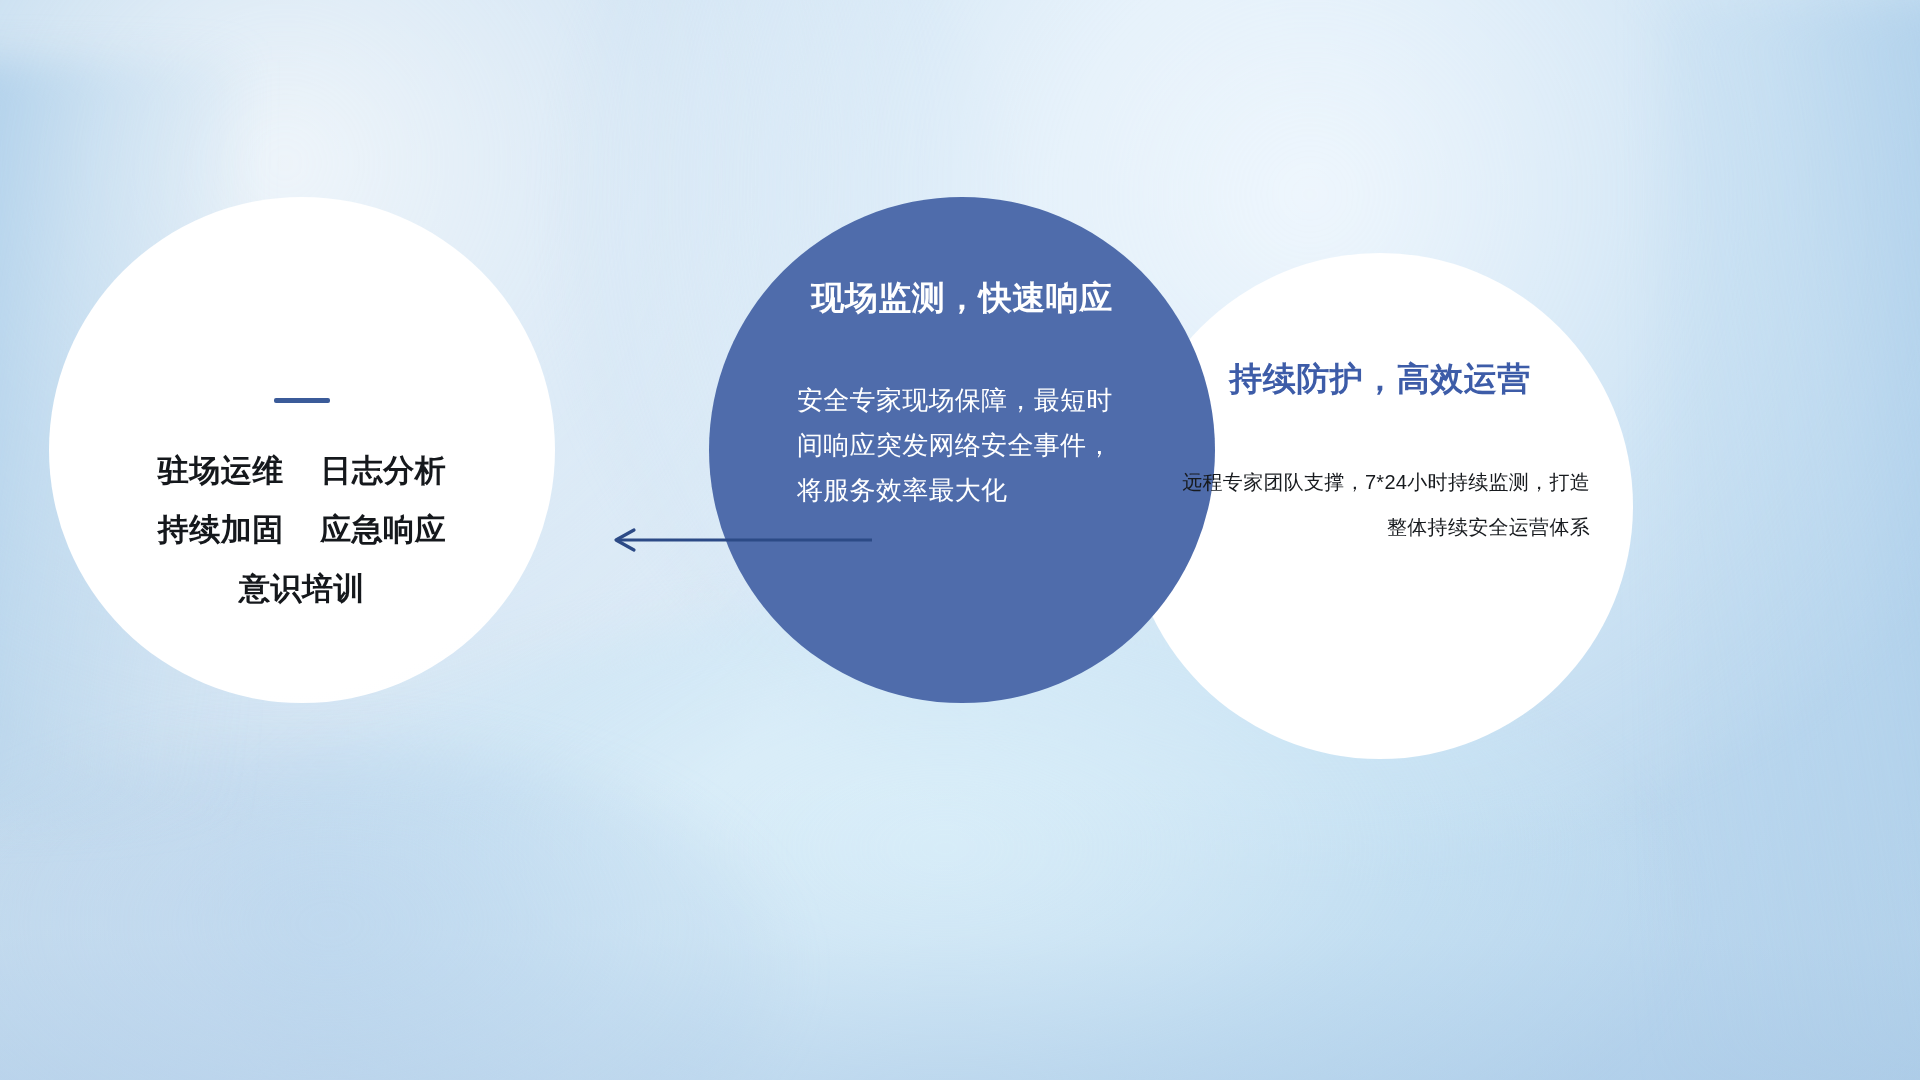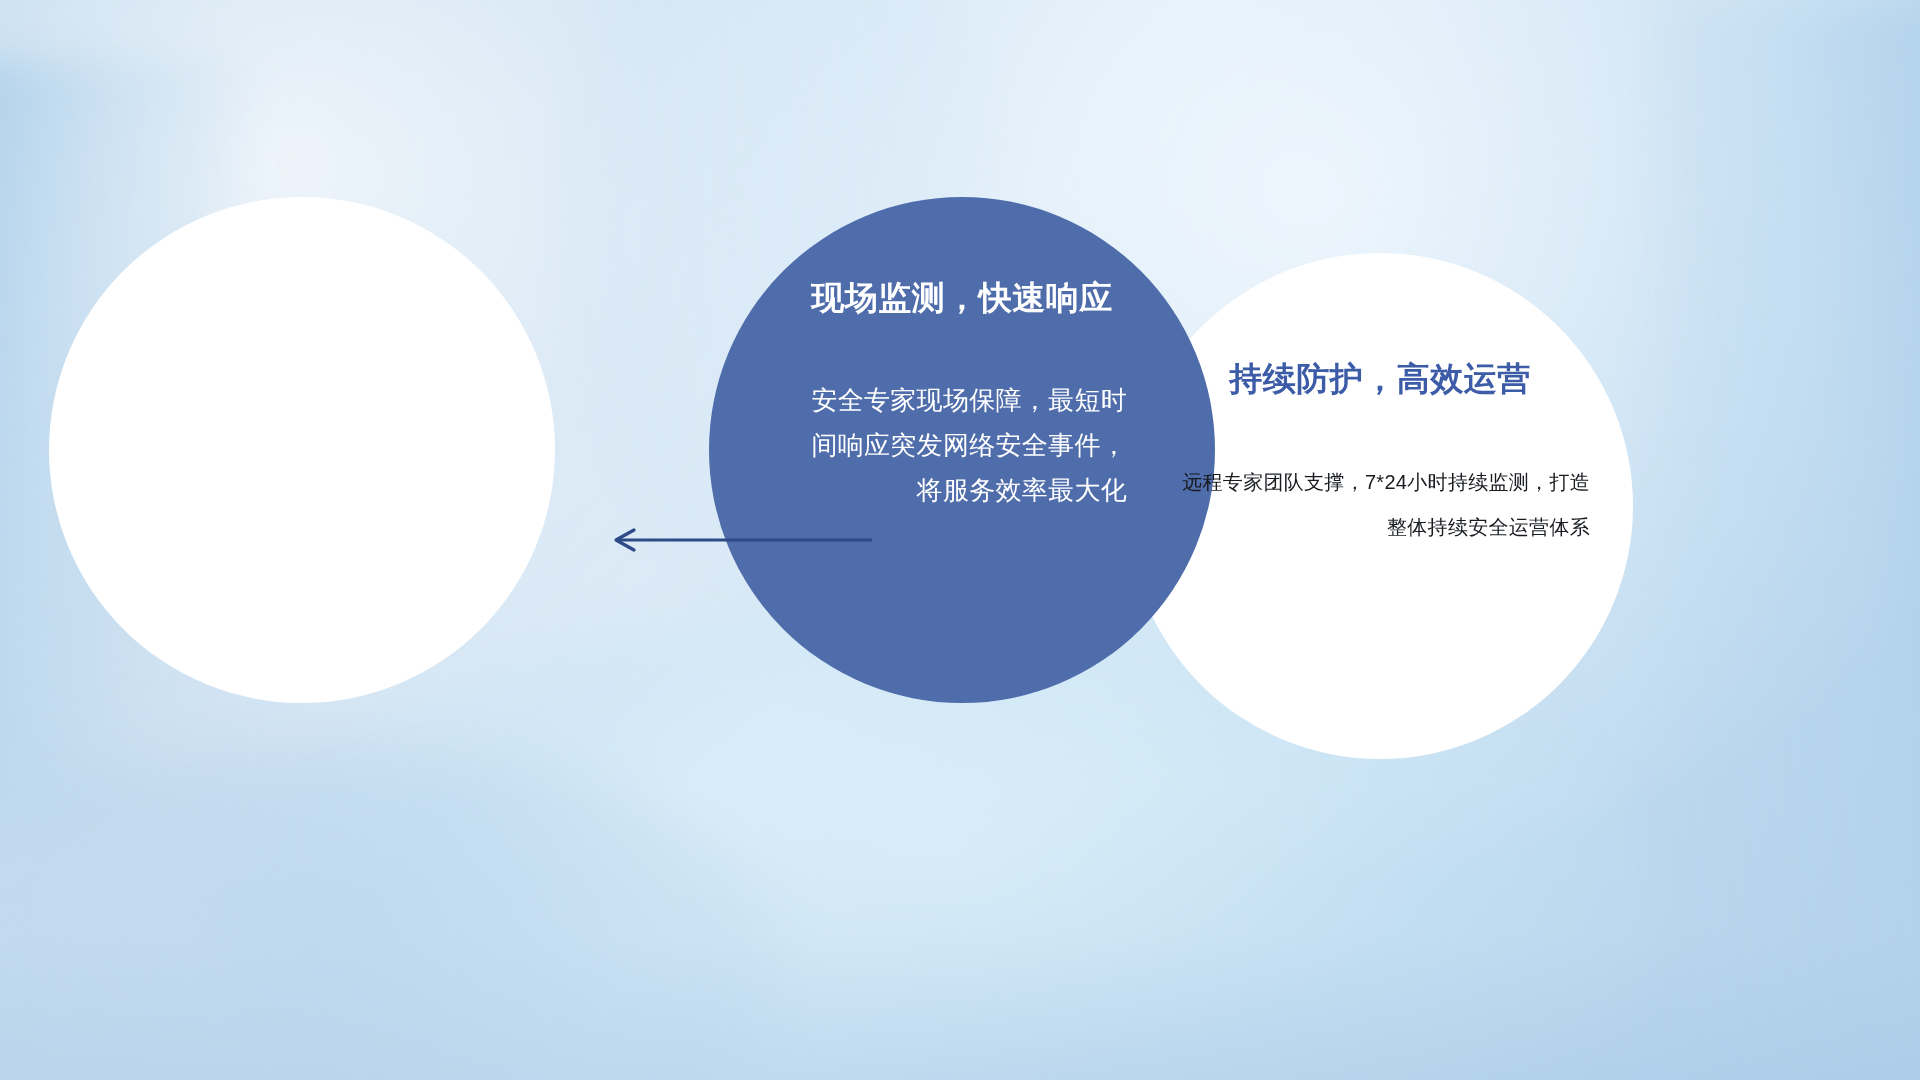--- a/index.html
+++ b/index.html
@@ -215,21 +215,21 @@
     letter-spacing: 0.5px;
     white-space: nowrap;
     text-align: center;
   }
   #middle-body {
     margin-top: 57px;
     width: 330px;
     color: #ffffff;
     font-size: 26px;
     line-height: 45px;
-    text-align: right;
+    text-align: left;
     letter-spacing: 0.3px;
   }
 
   
   #right-content {
     position: absolute;
     left: 1127px;
     top: 260px;
     width: 506px;
     height: 506px;
@@ -284,20 +284,28 @@
 
   <div class="circle" id="circle-left"></div>
   <div class="circle" id="circle-middle"></div>
   <div class="circle" id="circle-right"></div>
 
   <svg id="arrow" viewBox="0 0 280 40">
     <line x1="272" y1="20" x2="18" y2="20" stroke="#2c4a86" stroke-width="3.2"></line>
     <polyline points="34,10 16,20 34,30" fill="none" stroke="#2c4a86" stroke-width="3.2" stroke-linecap="round" stroke-linejoin="round"></polyline>
   </svg>
 
+  <div id="left-content">
+    <div id="left-divider"></div>
+    <div class="left-lines">
+      <div class="left-line">驻场运维    日志分析</div>
+      <div class="left-line">持续加固    应急响应</div>
+      <div class="left-line">意识培训</div>
+    </div>
+  </div>
 
   <div id="middle-content">
     <div id="middle-title">现场监测，快速响应</div>
     <div id="middle-body">安全专家现场保障，最短时间响应突发网络安全事件，将服务效率最大化</div>
   </div>
 
   <div id="right-content">
     <div id="right-title">持续防护，高效运营</div>
     <div id="right-body">远程专家团队支撑，7*24小时持续监测，打造整体持续安全运营体系</div>
   </div>

